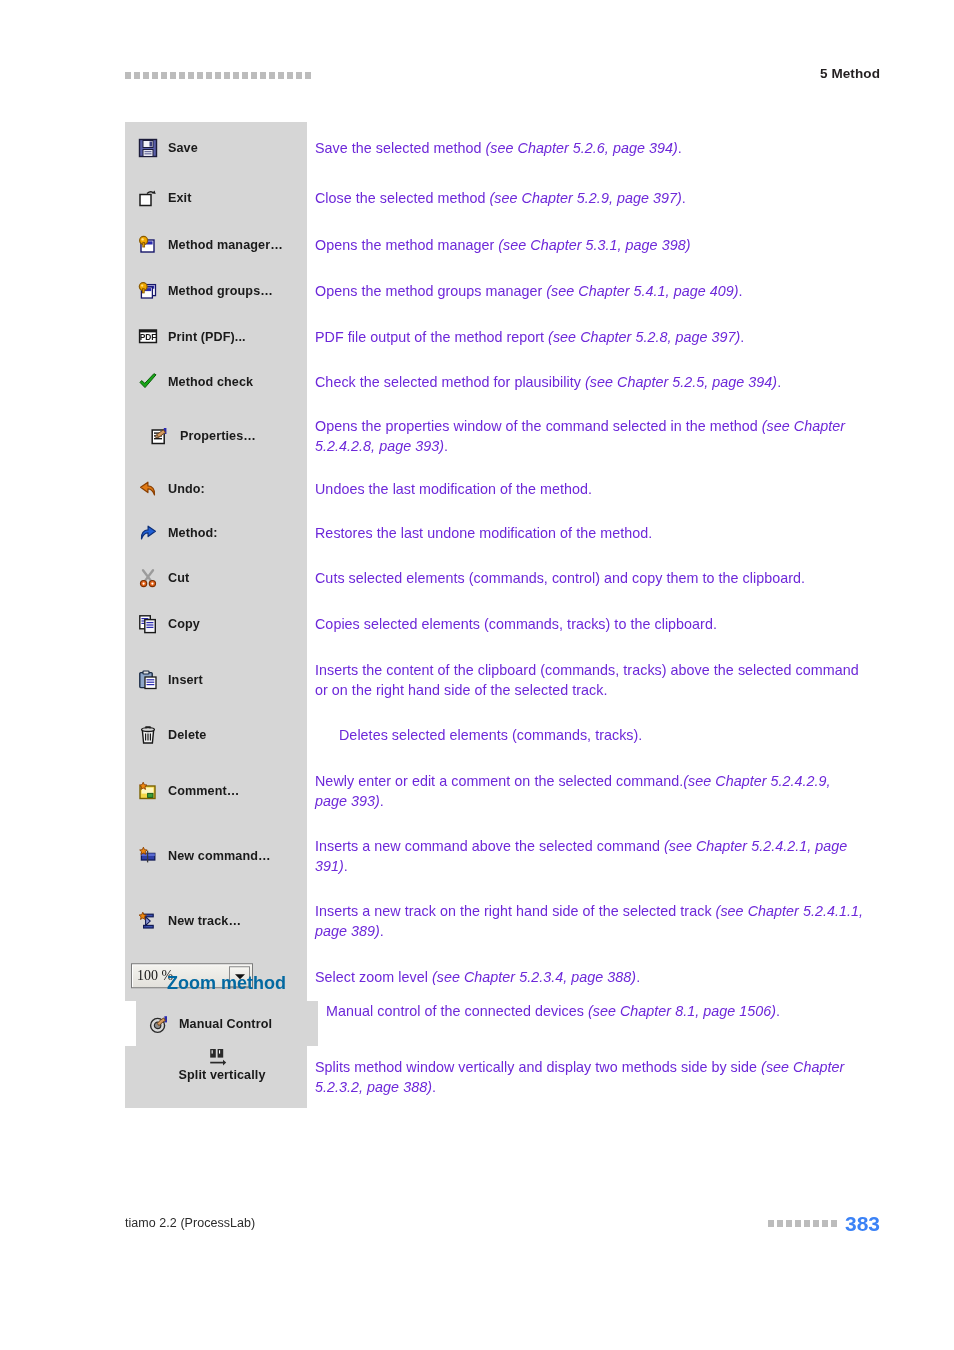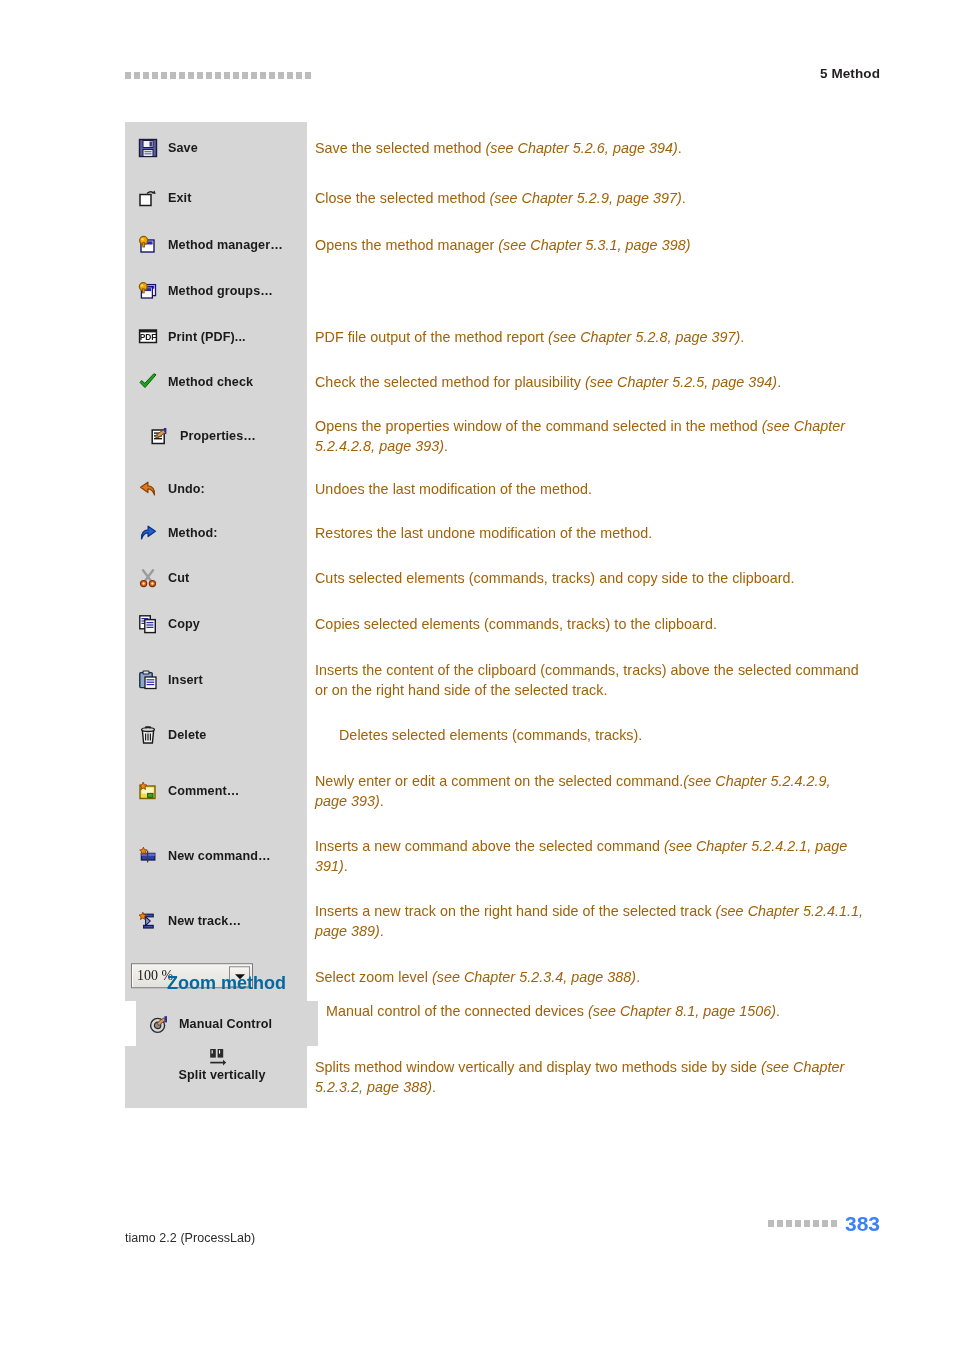--- a/index.html
+++ b/index.html
@@ -89,21 +89,21 @@
   .icon-label {
     font-size: 12.6px;
     font-weight: bold;
     color: #1a1a1a;
     letter-spacing: 0.1px;
     white-space: nowrap;
   }
   .desc {
     font-size: 14.3px;
     line-height: 20px;
-    color: #a16207;
+    color: #6d28d9;
     letter-spacing: 0.05px;
   }
   .desc i { font-style: italic; }
 
   
   .zoom-combo {
     position: absolute;
     left: 6px;
     top: 50%;
     transform: translateY(-55%);
@@ -158,21 +158,21 @@
   .footer {
     position: absolute;
     left: 125px;
     top: 1213px;
     width: 755px;
     height: 24px;
   }
   .footer-left {
     position: absolute;
     left: 0;
-    top: 18px;
+    top: 3px;
     font-size: 12.5px;
     color: #2b2b2b;
     letter-spacing: 0.05px;
     white-space: nowrap;
   }
   .footer-right {
     position: absolute;
     right: 0;
     top: 0;
     display: flex;
@@ -278,20 +278,23 @@
       <rect x="7.7" y="4.7" width="8.6" height="3" fill="#2a2ab0"></rect>
       <rect x="3.4" y="6" width="11" height="11" fill="#ffffff" stroke="#16166a" stroke-width="1.3"></rect>
       <rect x="4.6" y="7.1" width="8.6" height="3" fill="#2a2ab0"></rect>
       <circle cx="5.2" cy="5.6" r="3.9" fill="#f0a800" stroke="#8a5a00" stroke-width="1.2"></circle>
       <circle cx="4.2" cy="4.6" r="1.15" fill="#ffe089"></circle>
       <rect x="4.5" y="7.7" width="1.7" height="4.2" fill="#f0a800" stroke="#8a5a00" stroke-width="0.9"></rect>
     </svg>
         </span>
         <span class="icon-label">Method groups…</span>
       </div>
+      <div class="cell-desc" style="min-height: 46px; display: flex; align-items: center;">
+        <div class="desc"><span>Opens the method groups manager </span><i>(see Chapter 5.4.1, page 409)</i><span>.</span></div>
+      </div>
     </div>
     <div class="row">
       <div class="cell-icon" style="min-height: 45px;">
         <span class="icon-wrap">
           <svg width="20" height="20" viewBox="0 0 20 20">
       <rect x="1.6" y="3" width="16.8" height="12.5" fill="#ffffff" stroke="#1a1a1a" stroke-width="1.5"></rect>
       <rect x="1.6" y="3" width="16.8" height="2.4" fill="#1a1a1a"></rect>
       <text x="10" y="13" font-family="Liberation Sans, sans-serif" font-size="8.4" font-weight="bold" text-anchor="middle" fill="#1a1a1a">PDF</text>
     </svg>
         </span>
@@ -366,21 +369,21 @@
       <path d="M5 2.2l8.4 11.2M15 2.2L6.6 13.4" stroke="#9b9b9b" stroke-width="2.4" fill="none" stroke-linecap="round"></path>
       <circle cx="5.6" cy="15.6" r="3.1" fill="#e8661c" stroke="#7a2f00" stroke-width="1.2"></circle>
       <circle cx="14.4" cy="15.6" r="3.1" fill="#e8661c" stroke="#7a2f00" stroke-width="1.2"></circle>
       <circle cx="5.6" cy="15.6" r="1.1" fill="#ffffff"></circle>
       <circle cx="14.4" cy="15.6" r="1.1" fill="#ffffff"></circle>
     </svg>
         </span>
         <span class="icon-label">Cut</span>
       </div>
       <div class="cell-desc" style="min-height: 46px; display: flex; align-items: center;">
-        <div class="desc"><span>Cuts selected elements (commands, tracks) and copy side to the clipboard.</span></div>
+        <div class="desc"><span>Cuts selected elements (commands, control) and copy them to the clipboard.</span></div>
       </div>
     </div>
     <div class="row">
       <div class="cell-icon" style="min-height: 46px;">
         <span class="icon-wrap">
           <svg width="20" height="20" viewBox="0 0 20 20">
       <rect x="1.8" y="1.8" width="10.5" height="13" fill="#ffffff" stroke="#1a1a1a" stroke-width="1.4"></rect>
       <rect x="3.4" y="4" width="7" height="1.2" fill="#2a2ab0"></rect>
       <rect x="3.4" y="6.4" width="7" height="1.2" fill="#2a2ab0"></rect>
       <rect x="3.4" y="8.8" width="7" height="1.2" fill="#2a2ab0"></rect>

